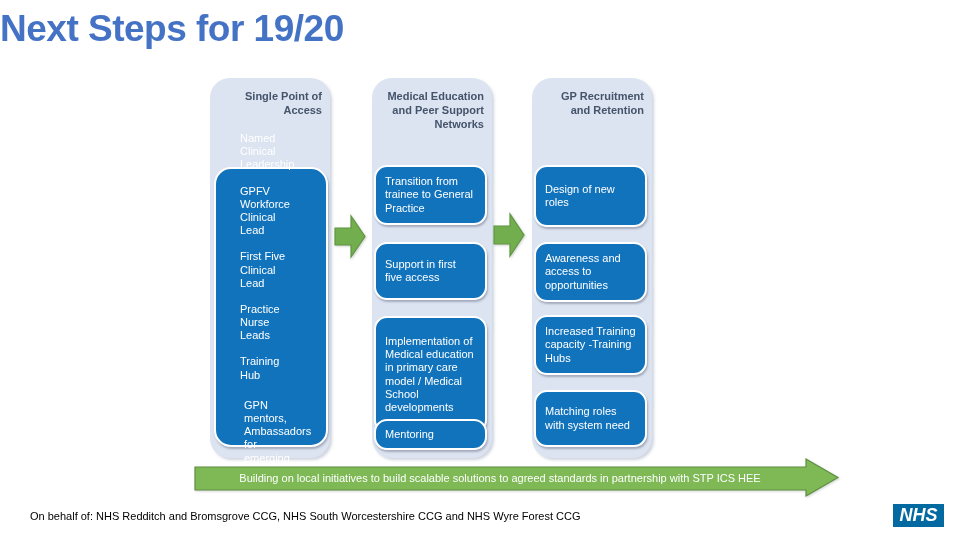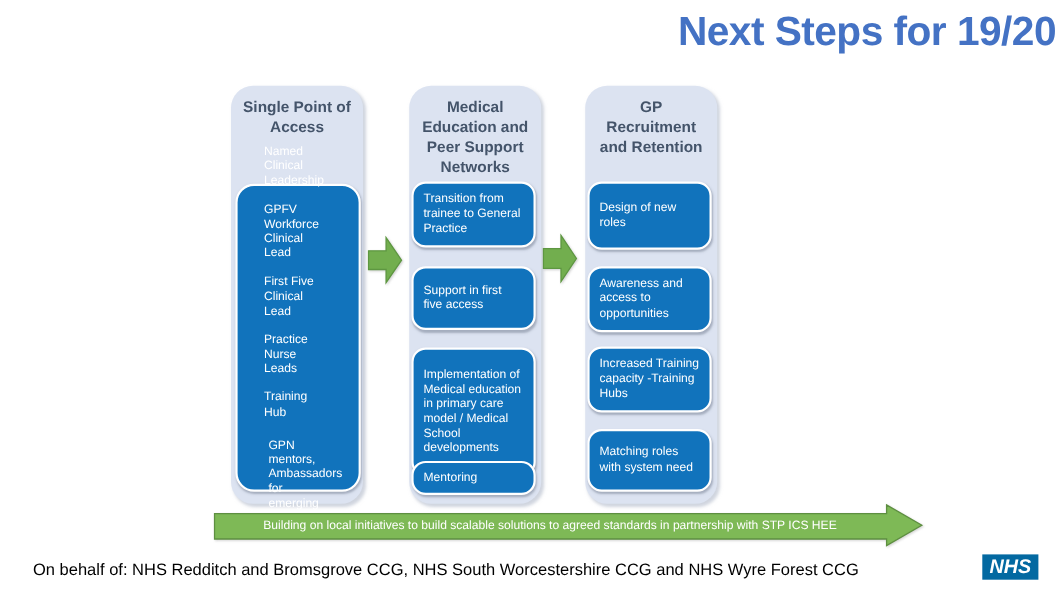--- a/index.html
+++ b/index.html
@@ -1,26 +1,26 @@
 <!DOCTYPE html>
 <html><head>
 <meta charset="utf-8">
 <style>
   html,body{margin:0;padding:0;background:#fff;}
   .slide{position:relative;width:960px;height:540px;background:#ffffff;
          font-family:"Liberation Sans",sans-serif;overflow:hidden;}
 
-  .title{position:absolute;top:8px;left:0;width:100%;text-align:right;margin:0;
+  .title{position:absolute;top:8px;left:0;width:100%;text-align:left;margin:0;
          color:#4472C4;font-size:37px;font-weight:700;letter-spacing:-0.5px;}
 
   .col{position:absolute;top:78px;width:120px;height:380px;background:#DCE3F1;
        border-radius:20px;box-shadow:2px 2px 3px rgba(168,176,195,.55);}
   .col1{left:210px}.col2{left:372px}.col3{left:532px}
-  .col-header{padding:11px 8px 0;text-align:center;color:#44546A;font-weight:700;
-              font-size:14px;line-height:1.28;}
+  .col-header{padding:11px 8px 0;text-align:right;color:#44546A;font-weight:700;
+              font-size:11px;line-height:1.28;}
 
   .bluebox{position:absolute;background:#1173BC;border:2px solid #fff;border-radius:13px;
            color:#fff;font-size:11px;line-height:1.2;box-sizing:border-box;display:flex;
            flex-direction:column;justify-content:center;padding:5px 9px;
            box-shadow:1px 2px 2px rgba(110,120,140,.5);}
   .col1-box{left:214px;top:167px;width:114px;height:280px;border-radius:17px;padding:24px;}
   .col1-box p{margin:0 0 13px;}
   .col1-box p:last-child{margin:4px;}
 
   .c2b1{left:374px;top:165px;width:113px;height:60px}
@@ -38,21 +38,21 @@
   .arrow2{left:493px;top:212px;width:33px;height:46px}
   .arrow polygon{fill:#72AE4E;stroke:#5E9741;stroke-width:1.2;}
 
   .banner{position:absolute;left:194px;top:457px;width:646px;height:41px;}
   .banner svg{position:absolute;left:0;top:0;width:646px;height:41px;
               filter:drop-shadow(1px 1.5px 1px rgba(130,130,130,.35));}
   .banner polygon{fill:#7EB956;stroke:#5E8F41;stroke-width:1.2;}
   .banner-text{position:absolute;left:0;top:10px;width:612px;height:23px;line-height:23px;
                text-align:center;color:#fff;font-size:11px;white-space:nowrap;}
 
-  .footer{position:absolute;left:30px;top:510px;margin:0;font-size:15px;color:#000;}
+  .footer{position:absolute;left:30px;top:510px;margin:0;font-size:11px;color:#000;}
 
   .nhs-logo{position:absolute;left:893px;top:504px;width:51px;height:23px;background:#0369a1;
             color:#fff;display:flex;align-items:center;justify-content:center;
             font-weight:700;font-style:italic;font-size:18px;}
 </style>
 </head>
 <body>
 
 <div class="slide">
 

